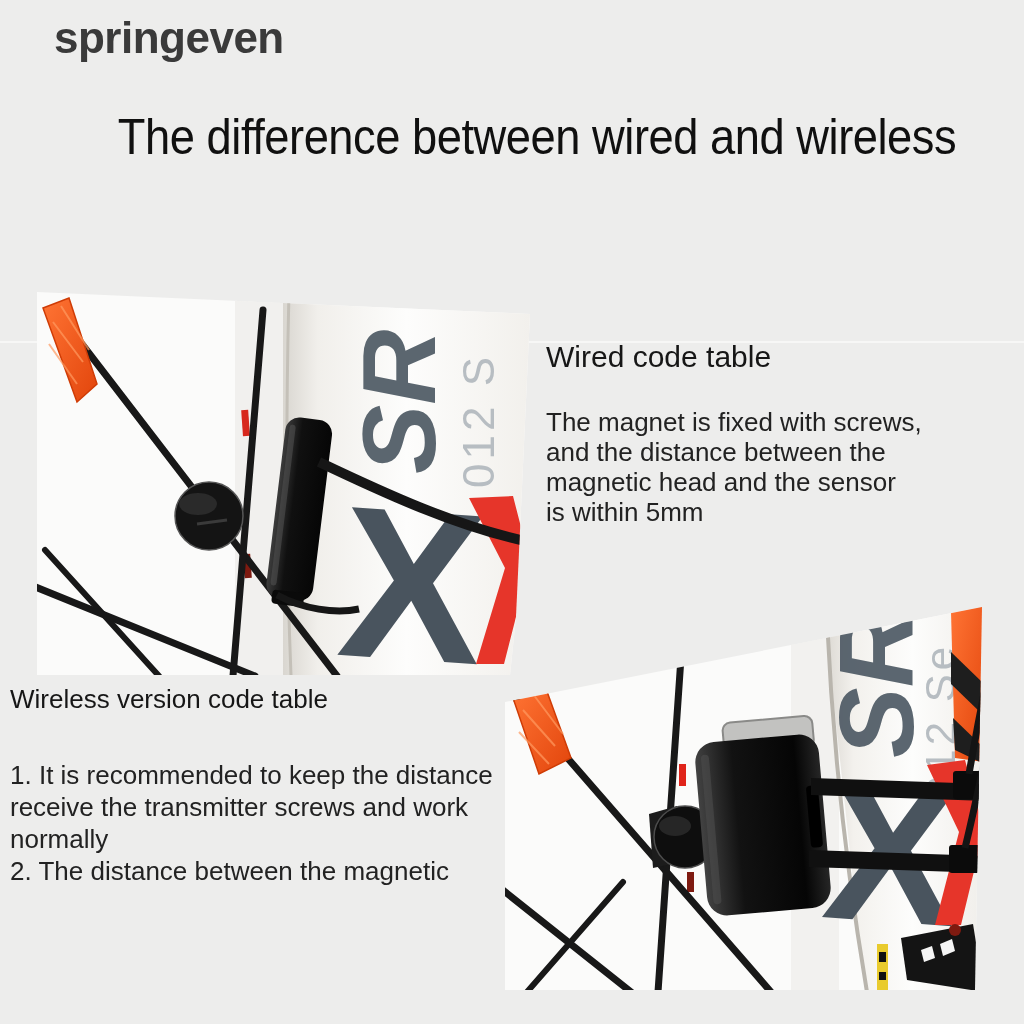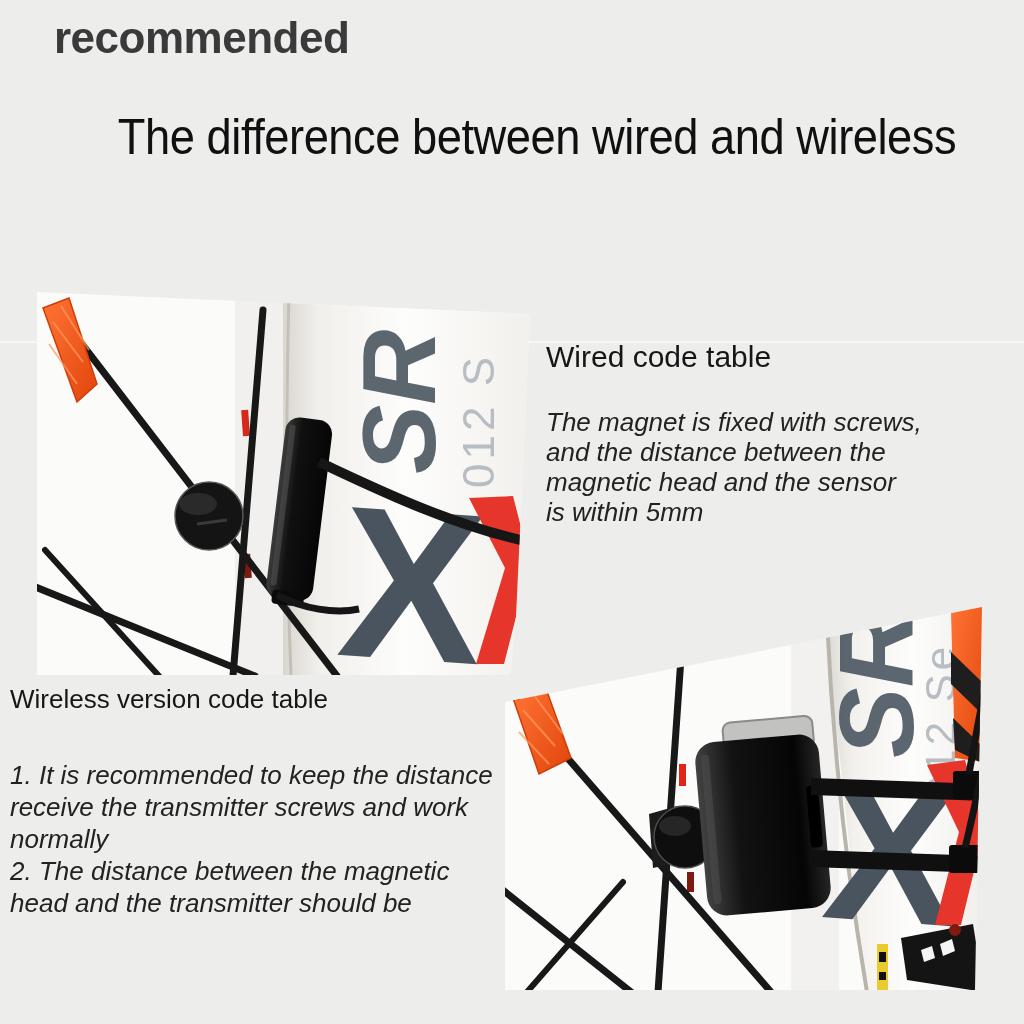--- a/index.html
+++ b/index.html
@@ -20,31 +20,31 @@
     font-size:50px;color:#101010;white-space:nowrap;
     transform:translateX(-50%) scaleX(0.905);transform-origin:center;
     letter-spacing:-0.5px;
   }
   .seam{
     top:341px;left:0;width:1024px;height:2px;
     background:rgba(255,255,255,0.55);
   }
   .sec-heading{font-size:30px;color:#161616;white-space:nowrap;text-align:right;}
   .sec-body{font-size:26px;color:#222;}
-  .sec-body div{white-space:nowrap;font-style:italic;}
+  .sec-body div{white-space:nowrap;}
   .wired-heading{top:340px;left:546px;}
   .wired-body{top:407px;left:546px;line-height:30px;}
   .wireless-heading{top:684px;left:10px;font-size:26px;}
   .wireless-body{top:751px;left:10px;line-height:32px;margin-top:8px;}
   svg{display:block;}
 </style>
 </head>
 <body>
 
-<div class="abs watermark">recommended</div>
+<div class="abs watermark">springeven</div>
 
 <div class="abs main-title">The difference between wired and wireless</div>
 
 <div class="abs seam"></div>
 
 <svg class="abs" style="left:37px;top:292px;" width="493" height="384" viewBox="0 0 493 384">
   <defs>
     <clipPath id="clipL">
         <polygon points="0,0 493,22 479,325 473,383 0,383"></polygon>
       </clipPath>
@@ -205,14 +205,13 @@
   <div>magnetic head and the sensor</div>
   <div>is within 5mm</div>
 </div>
 
 <div class="abs sec-heading wireless-heading">Wireless version code table</div>
 <div class="abs sec-body wireless-body">
   <div>1. It is recommended to keep the distance</div>
   <div>receive the transmitter screws and work</div>
   <div>normally</div>
   <div>2. The distance between the magnetic</div>
-  <div>head and the transmitter should be</div>
 </div>
 
 </body></html>

